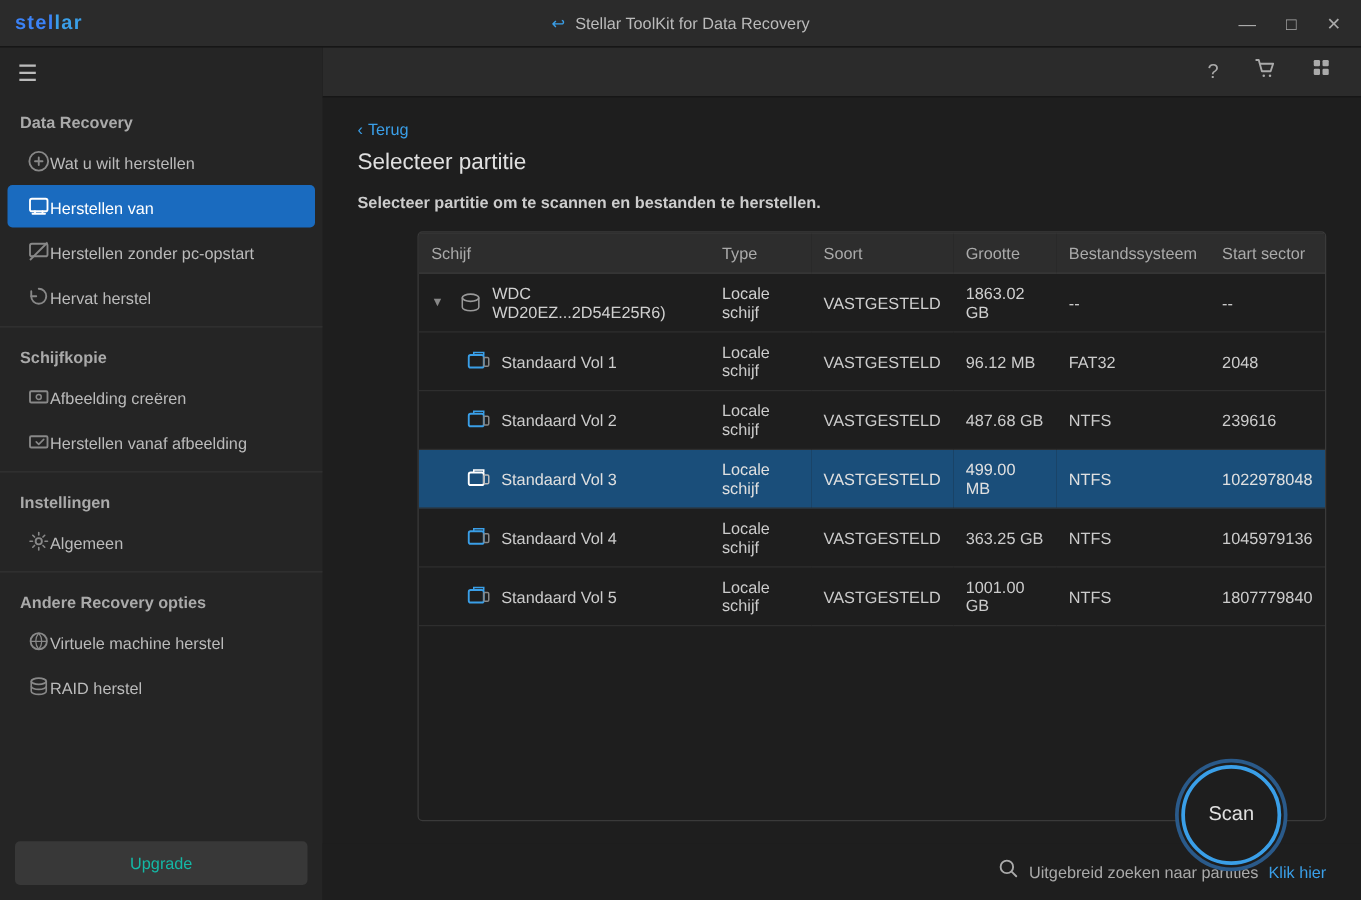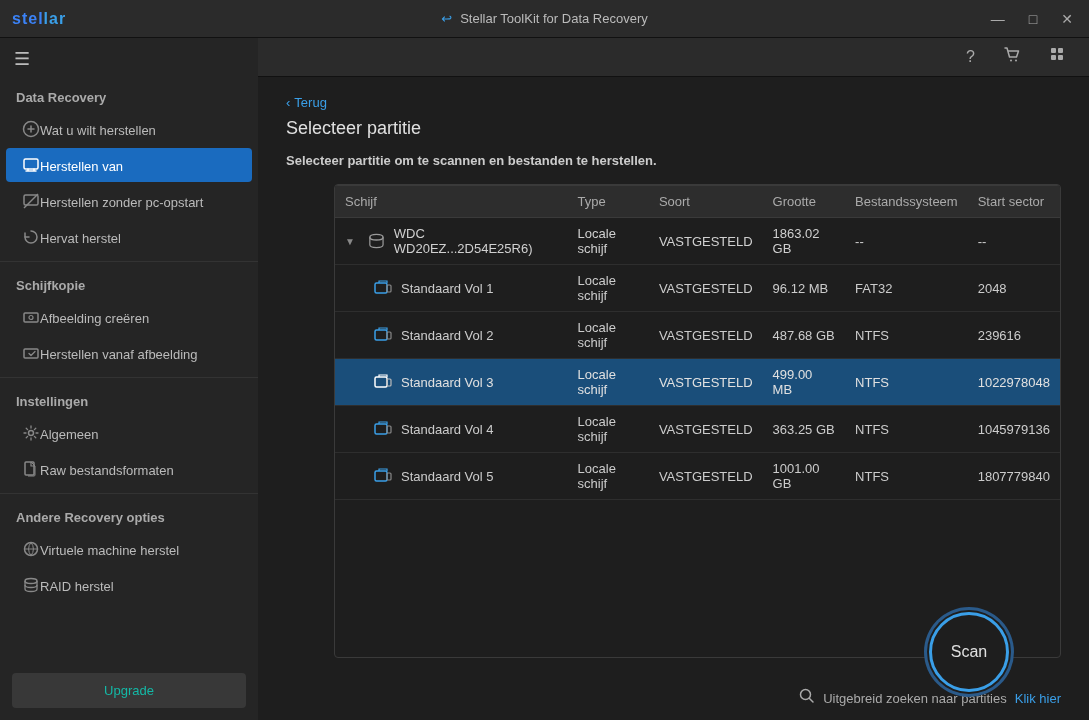--- a/index.html
+++ b/index.html
@@ -237,21 +237,21 @@
     .link-text {
       font-size: 13px;
       color: #3a9fe8;
       cursor: pointer;
       text-decoration: none;
     }
 
     .scan-btn-container {
       position: absolute;
       bottom: 28px;
-      right: 80px;
+      right: 64px;
     }
     .scan-btn {
       width: 80px;
       height: 80px;
       border-radius: 50%;
       background: #1e1e1e;
       border: 3px solid #3a9fe8;
       color: #e0e0e0;
       font-size: 16px;
       cursor: pointer;
@@ -367,30 +367,20 @@
     <div class="sidebar-item">
       <span class="sidebar-item-icon">
         <svg width="18" height="18" viewBox="0 0 18 18" fill="none">
           <circle cx="9" cy="9" r="2.5" stroke="#888" stroke-width="1.5" fill="none"></circle>
           <path d="M9 2v2M9 14v2M2 9h2M14 9h2M4.22 4.22l1.41 1.41M12.37 12.37l1.41 1.41M4.22 13.78l1.41-1.41M12.37 5.63l1.41-1.41" stroke="#888" stroke-width="1.3" stroke-linecap="round"></path>
         </svg>
       </span>
       <span>Algemeen</span>
     </div>
 
-    <div class="sidebar-item">
-      <span class="sidebar-item-icon">
-        <svg width="18" height="18" viewBox="0 0 18 18" fill="none">
-          <rect x="3" y="2" width="9" height="13" rx="1" stroke="#888" stroke-width="1.5" fill="none"></rect>
-          <path d="M9 2l4 4v9a1 1 0 01-1 1H6" stroke="#888" stroke-width="1" fill="none"></path>
-          <path d="M9 2v4h4" stroke="#888" stroke-width="1.2" fill="none"></path>
-        </svg>
-      </span>
-      <span>Raw bestandsformaten</span>
-    </div>
 
     <hr class="sidebar-divider">
 
     <div class="sidebar-section-title">Andere Recovery opties</div>
 
     <div class="sidebar-item">
       <span class="sidebar-item-icon">
         <svg width="18" height="18" viewBox="0 0 18 18" fill="none">
           <circle cx="9" cy="9" r="6.5" stroke="#888" stroke-width="1.5" fill="none"></circle>
           <path d="M2.5 9h13M9 2.5a10 10 0 010 13M9 2.5a10 10 0 000 13" stroke="#888" stroke-width="1" fill="none"></path>

